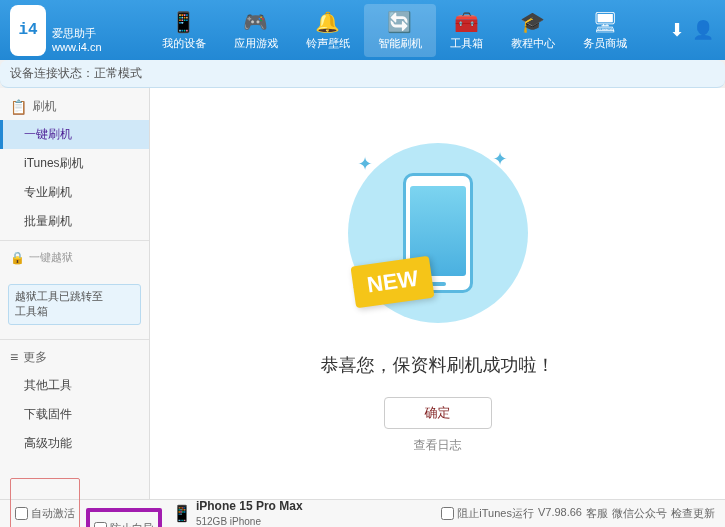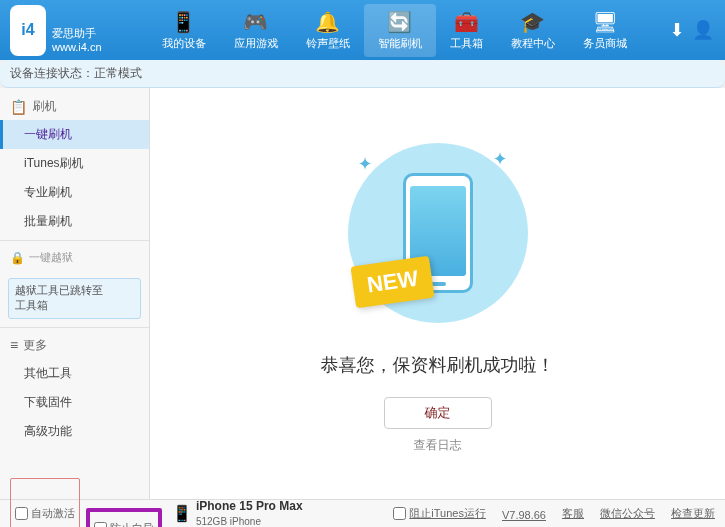--- a/index.html
+++ b/index.html
@@ -1,21 +1,21 @@
 <!DOCTYPE html>
 <html><head>
   <meta charset="utf-8">
   <style>
     * { box-sizing: border-box; margin: 0; padding: 0; }
     body { font-family: 'Microsoft YaHei', Arial, sans-serif; font-size: 12px; background: #f0f0f0; width: 725px; height: 527px; overflow: hidden; }
 
     
     .header { background: linear-gradient(180deg, #3a9ee4 0%, #2288d4 100%); height: 60px; display: flex; align-items: center; padding: 0 10px; }
     .logo { display: flex; align-items: center; width: 110px; }
-    .logo-icon { width: 36px; height: 51px; background: #fff; border-radius: 8px; display: flex; align-items: center; justify-content: center; font-size: 16px; font-weight: bold; color: #2288d4; margin-right: 6px; }
+    .logo-icon { width: 36px; height: 51px; background: #fff; border-radius: 8px; display: flex; align-items: center; justify-content: center; font-size: 16px; font-weight: bold; color: #2288d4; margin-right: 6px; font-family: Liberation Mono, monospace; }
     .logo-text { color: #fff; font-size: 11px; line-height: 1.3; margin-top: 20px; }
     .nav { display: flex; flex: 1; justify-content: center; gap: 0; }
     .nav-item { display: flex; flex-direction: column; align-items: center; padding: 6px 14px; color: #fff; cursor: pointer; border-radius: 4px; min-width: 60px; }
     .nav-item.active { background: rgba(255,255,255,0.2); }
     .nav-item .nav-icon { font-size: 20px; margin-bottom: 2px; }
     .nav-item .nav-label { font-size: 11px; }
     .header-right { display: flex; gap: 8px; color: #fff; font-size: 18px; }
     .header-right span { cursor: pointer; }
 
     
@@ -26,21 +26,21 @@
 
     
     .sidebar { width: 150px; background: #f7f7f7; border-right: 1px solid #ddd; overflow-y: auto; padding: 5px 0; }
     .sidebar-section { margin-bottom: 2px; }
     .sidebar-group-header { display: flex; align-items: center; padding: 5px 10px; font-size: 12px; color: #666; }
     .sidebar-group-header .icon { margin-right: 5px; font-size: 14px; }
     .sidebar-item { padding: 6px 10px 6px 24px; font-size: 12px; color: #444; cursor: pointer; }
     .sidebar-item.active { background: #d0e8f8; color: #4c1d95; border-left: 3px solid #2288d4; padding-left: 21px; }
     .sidebar-disabled { padding: 5px 10px; font-size: 11px; color: #999; display: flex; align-items: center; gap: 4px; }
     .sidebar-disabled .lock-icon { font-size: 12px; }
-    .sidebar-notice { background: #e8f4fc; border: 1px solid #b8daf0; margin: 8px 8px; padding: 4px 6px; font-size: 11px; color: #555; border-radius: 3px; line-height: 1.4; }
+    .sidebar-notice { background: #e8f4fc; border: 1px solid #b8daf0; margin: 14px 8px; padding: 4px 6px; font-size: 11px; color: #555; border-radius: 3px; line-height: 1.4; }
     .sidebar-divider { height: 1px; background: #e0e0e0; margin: 4px 0; }
 
     
     .content { flex: 1; display: flex; flex-direction: column; align-items: center; justify-content: center; background: #fff; padding: 20px; }
 
     .phone-illustration { position: relative; width: 200px; height: 200px; display: flex; align-items: center; justify-content: center; margin-bottom: 20px; }
     .phone-circle { width: 180px; height: 180px; background: #b8e8f8; border-radius: 50%; display: flex; align-items: center; justify-content: center; position: relative; }
     .phone-body { width: 70px; height: 120px; background: #fff; border-radius: 10px; border: 3px solid #5ab8e0; position: relative; z-index: 2; display: flex; flex-direction: column; align-items: center; }
     .phone-screen { width: 56px; height: 90px; background: linear-gradient(180deg, #7cd4f0 0%, #4ab0e0 100%); margin: 10px auto 0; border-radius: 3px; }
     .phone-btn { width: 16px; height: 4px; background: #5ab8e0; border-radius: 2px; margin-top: 6px; }
@@ -58,21 +58,21 @@
     
     .bottom-bar { height: 28px; background: #f7f7f7; border-top: 1px solid #ddd; display: flex; align-items: center; padding: 0 10px; font-size: 11px; color: #666; }
     .device-options { display: flex; gap: 6px; margin-right: 10px; }
     .checkbox-item { display: flex; align-items: center; gap: 3px; border: 1px solid #e0a0a0; padding: 9px 4px; border-radius: 2px; }
     .device-info { display: flex; align-items: center; gap: 4px; }
     .device-icon { font-size: 16px; color: #444; }
     .device-details { line-height: 1.3; }
     .device-name { font-size: 12px; font-weight: bold; color: #333; }
     .device-sub { font-size: 10px; color: #666; }
     .itunes-check { display: flex; align-items: center; gap: 3px; font-size: 11px; }
-    .version-info { margin-left: auto; display: flex; align-items: flex-end; gap: 16px; text-decoration: underline; }
+    .version-info { margin-left: auto; display: flex; align-items: flex-start; gap: 4px; }
   </style>
 </head>
 <body>
 
 <div class="header">
   <div class="logo">
     <div class="logo-icon">i4</div>
     <div class="logo-text">
       <div>爱思助手</div>
       <div>www.i4.cn</div>

